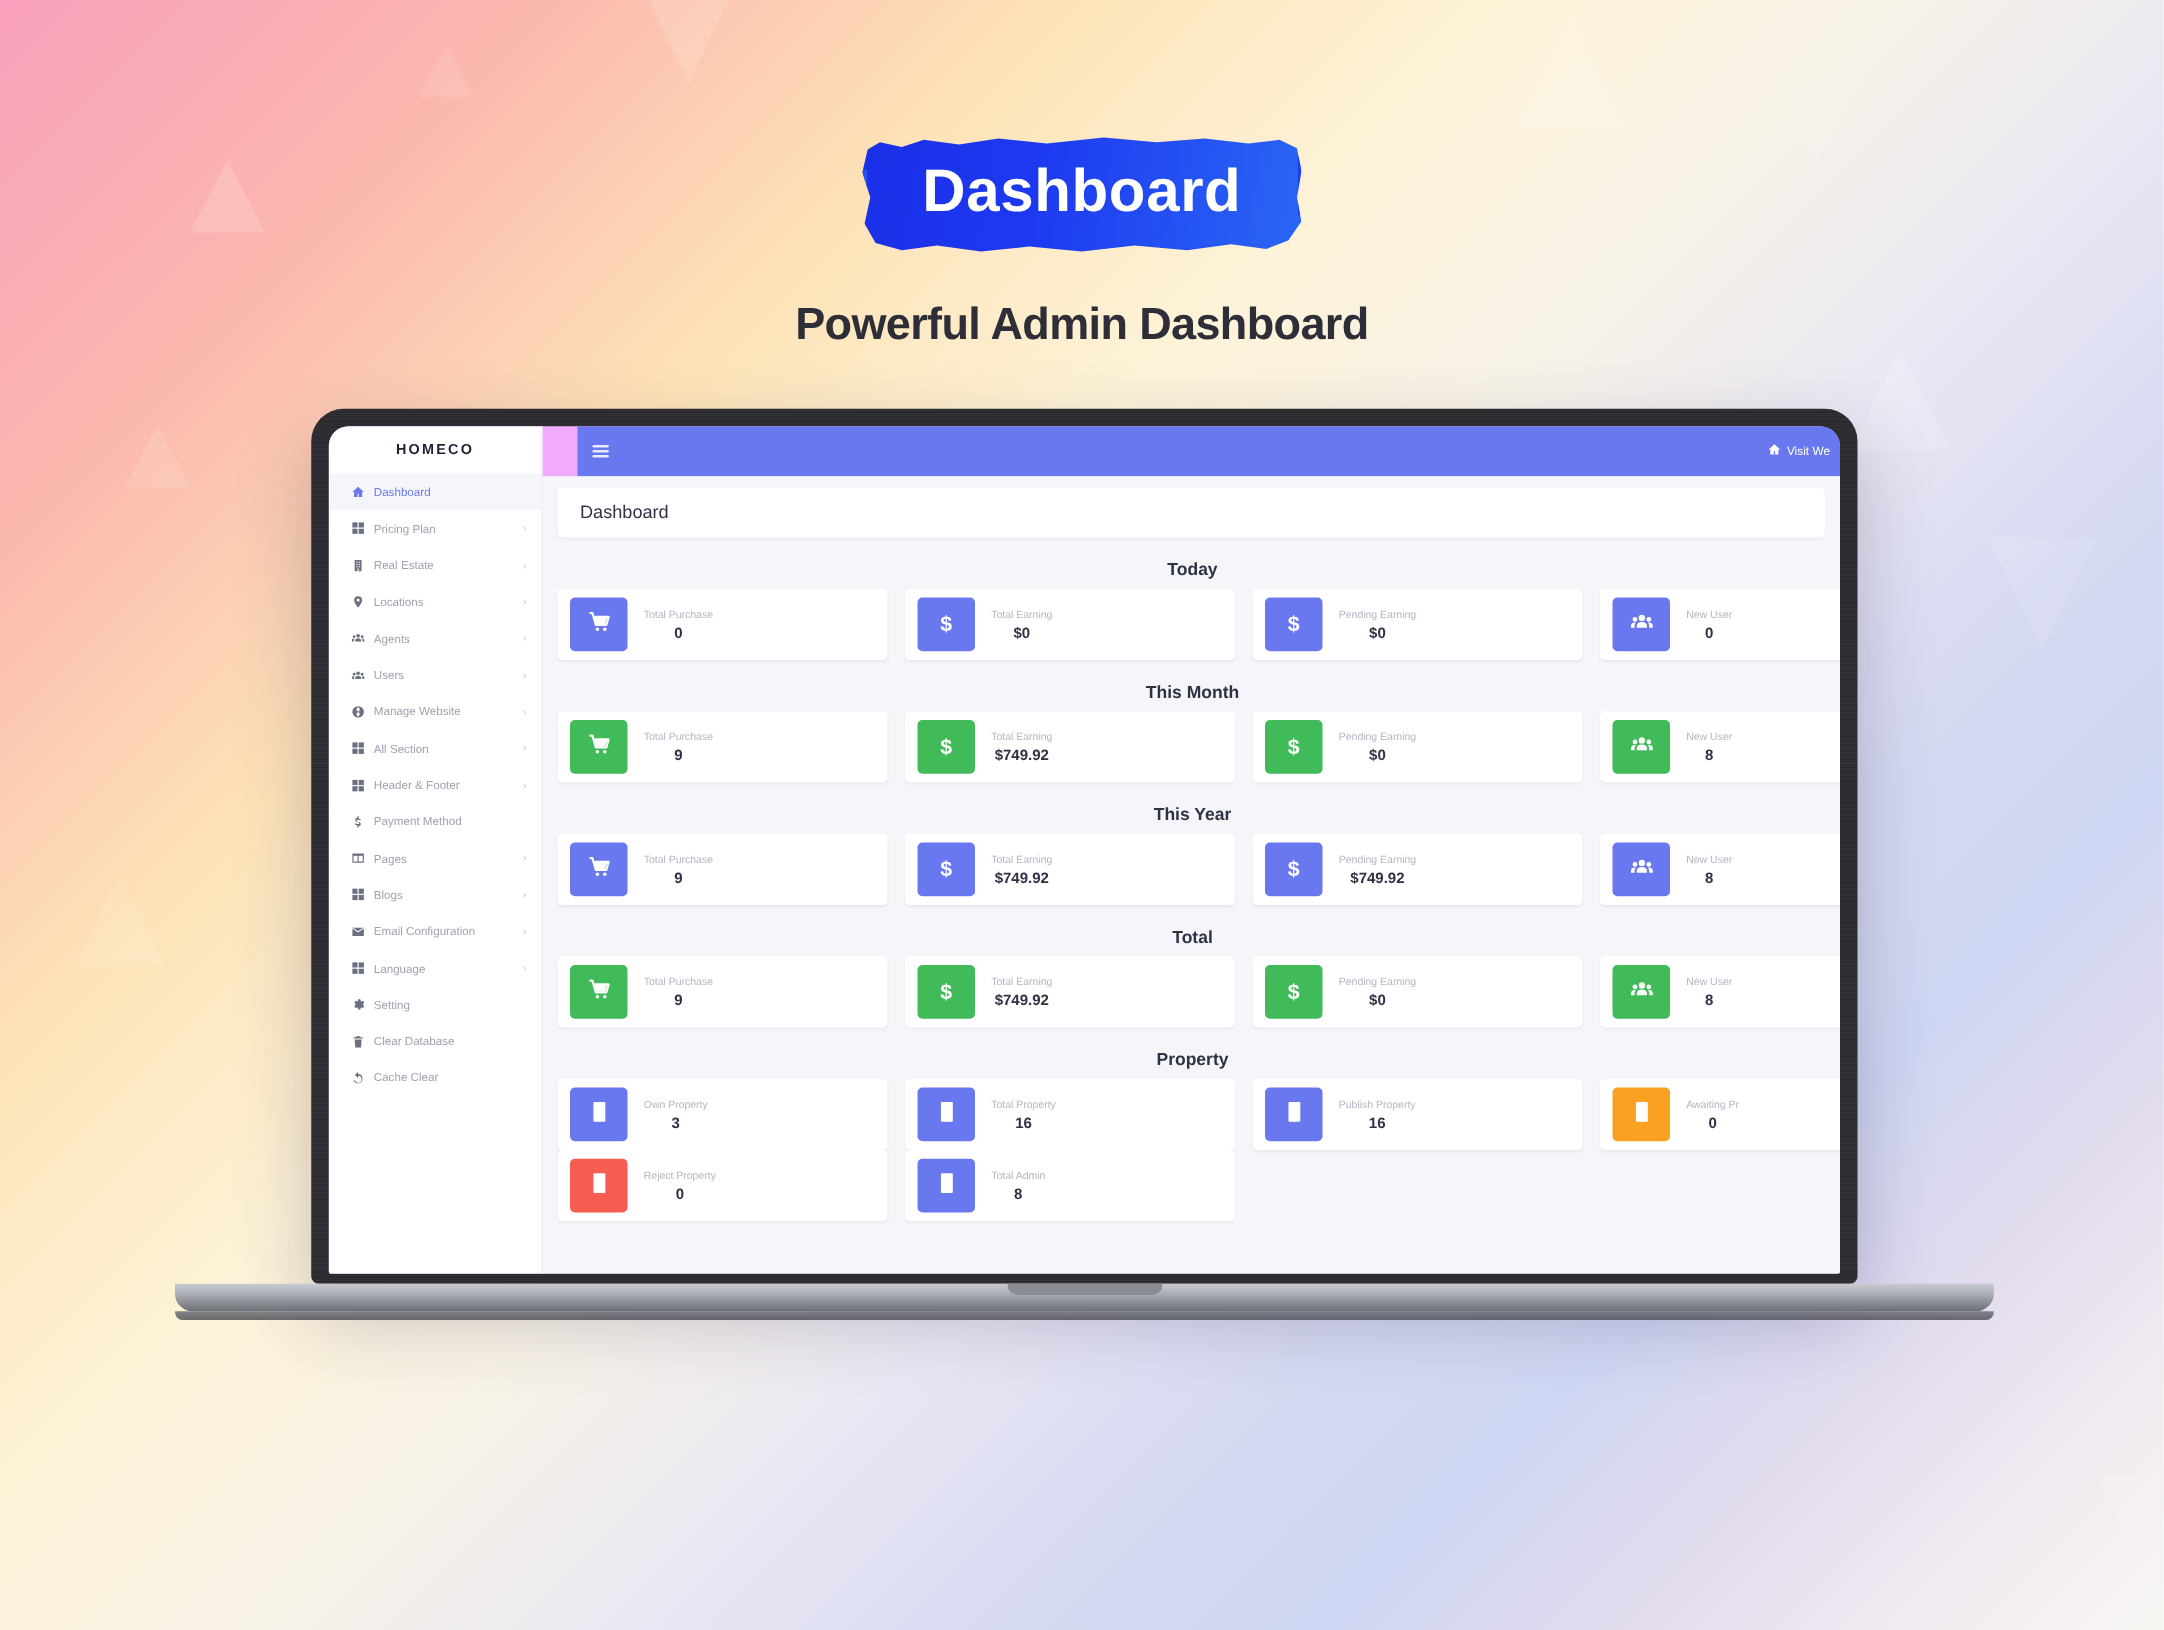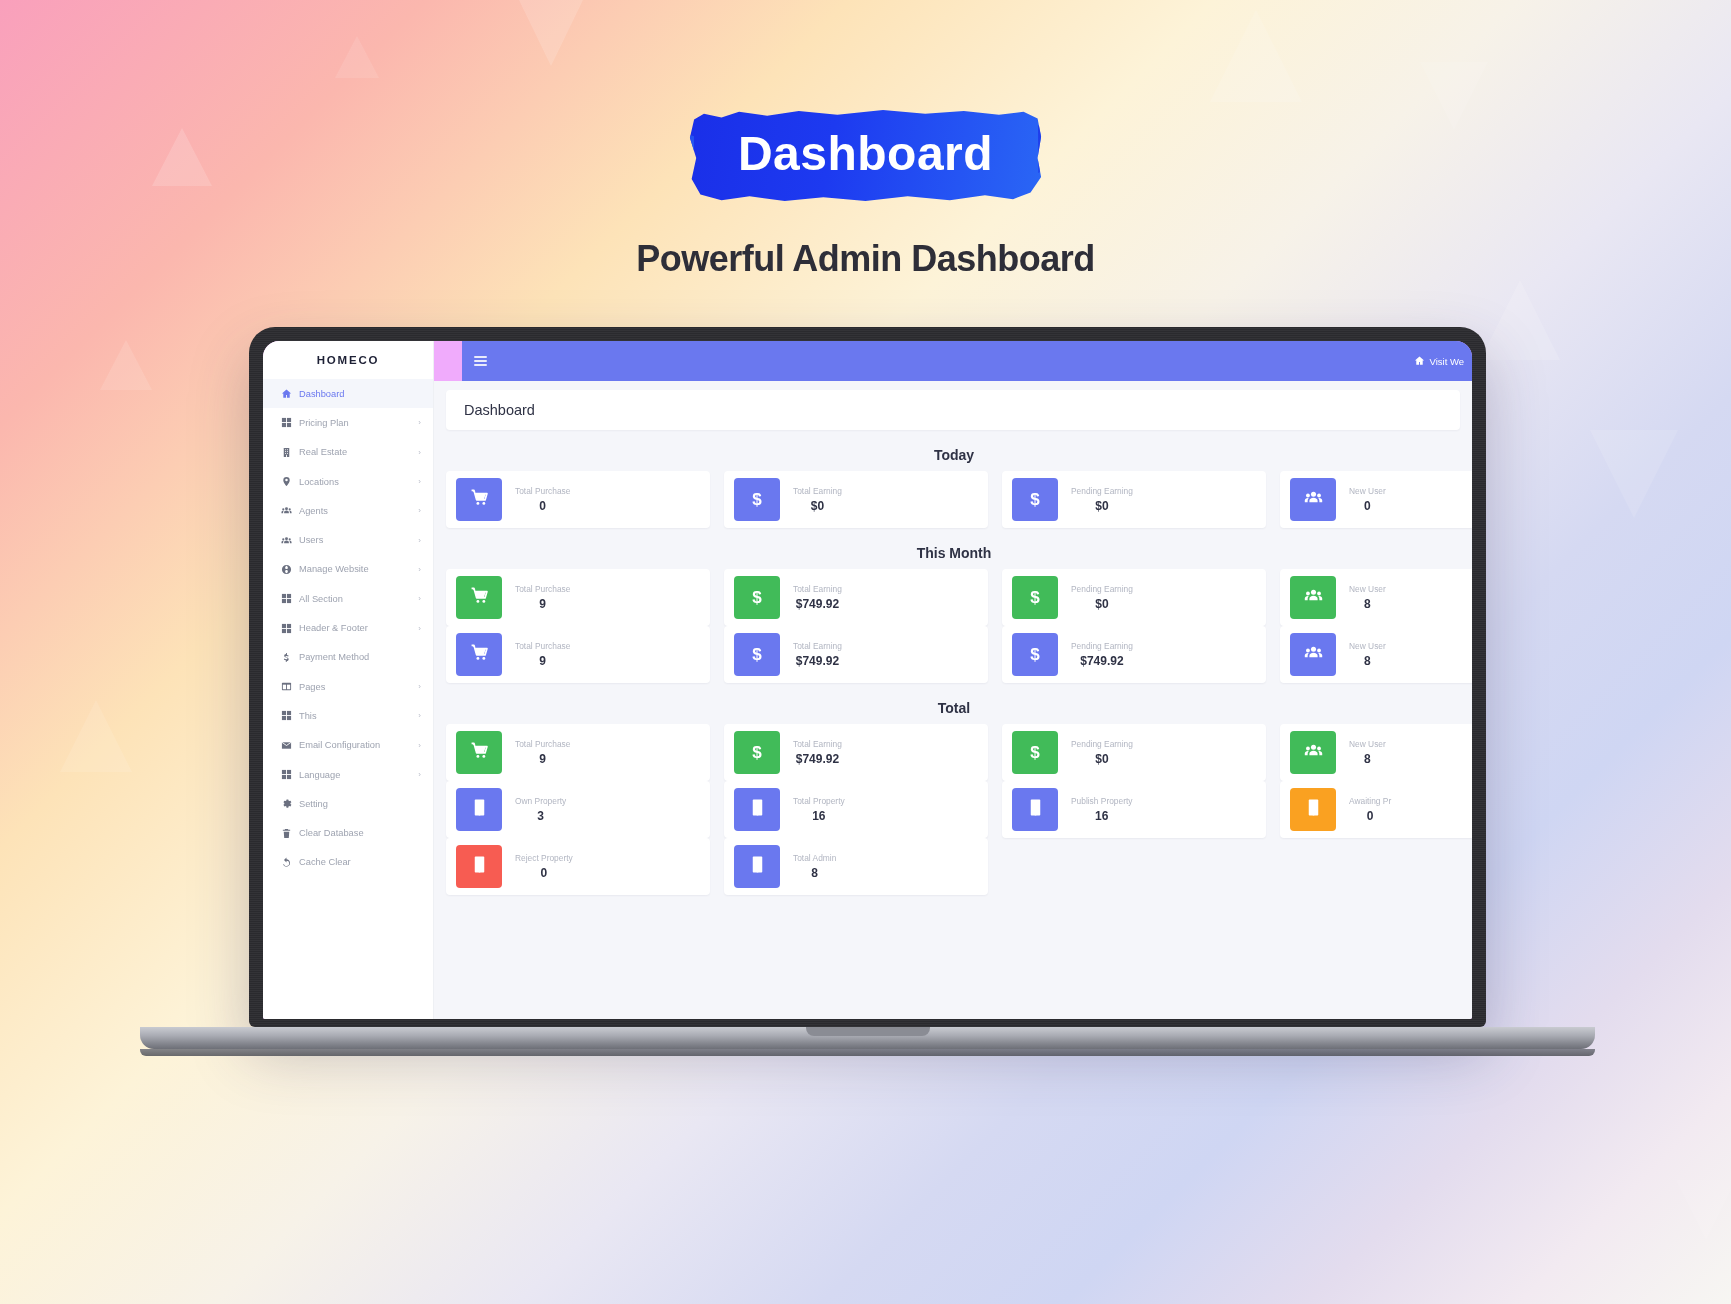--- a/index.html
+++ b/index.html
@@ -365,21 +365,21 @@
             </div>
             <div class="nav-item">
               <span class="nav-ico">
                 <svg viewBox="0 0 24 24">
                   <rect x="2" y="2" width="9" height="9"></rect>
                   <rect x="13" y="2" width="9" height="9"></rect>
                   <rect x="2" y="13" width="9" height="9"></rect>
                   <rect x="13" y="13" width="9" height="9"></rect>
                 </svg>
               </span>
-              <span class="nav-label">This</span>
+              <span class="nav-label">Blogs</span>
               <span class="nav-caret">›</span>
             </div>
             <div class="nav-item">
               <span class="nav-ico">
                 <svg viewBox="0 0 24 24">
                   <path d="M2 5h20v14H2z"></path>
                   <path d="M2 5l10 7 10-7" stroke="#fff" stroke-width="2" fill="none"></path>
                 </svg>
               </span>
               <span class="nav-label">Email Configuration</span>
@@ -547,20 +547,21 @@
                         </svg></span>
                     </div>
                     <div class="card-text">
                       <div class="card-label">New User</div>
                       <div class="card-value">8</div>
                     </div>
                   </div>
                 </div>
               </div>
               <div class="section">
+                <div class="section-title">This Year</div>
                 <div class="cards">
                   <div class="card">
                     <div class="card-ico blue">
                       <span><svg viewBox="0 0 24 24">
                           <path d="M2 3h3l3.2 11.2h9.5l2.3-7.2H8.1"></path>
                           <path d="M2 3h3l3.4 12H19l2.4-8H7.6" fill="none" stroke="#fff" stroke-width="2.2" stroke-linejoin="round"></path>
                           <circle cx="10" cy="19.5" r="1.8"></circle>
                           <circle cx="17.5" cy="19.5" r="1.8"></circle>
                         </svg></span>
                     </div>
@@ -652,20 +653,21 @@
                         </svg></span>
                     </div>
                     <div class="card-text">
                       <div class="card-label">New User</div>
                       <div class="card-value">8</div>
                     </div>
                   </div>
                 </div>
               </div>
               <div class="section">
+                <div class="section-title">Property</div>
                 <div class="cards">
                   <div class="card">
                     <div class="card-ico blue">
                       <span><svg viewBox="0 0 24 24">
                           <rect x="6" y="2" width="12" height="20" rx="1"></rect>
                           <rect x="9" y="5" width="2" height="2" fill="#fff"></rect>
                           <rect x="13" y="5" width="2" height="2" fill="#fff"></rect>
                           <rect x="9" y="9" width="2" height="2" fill="#fff"></rect>
                           <rect x="13" y="9" width="2" height="2" fill="#fff"></rect>
                           <rect x="9" y="13" width="2" height="2" fill="#fff"></rect>

